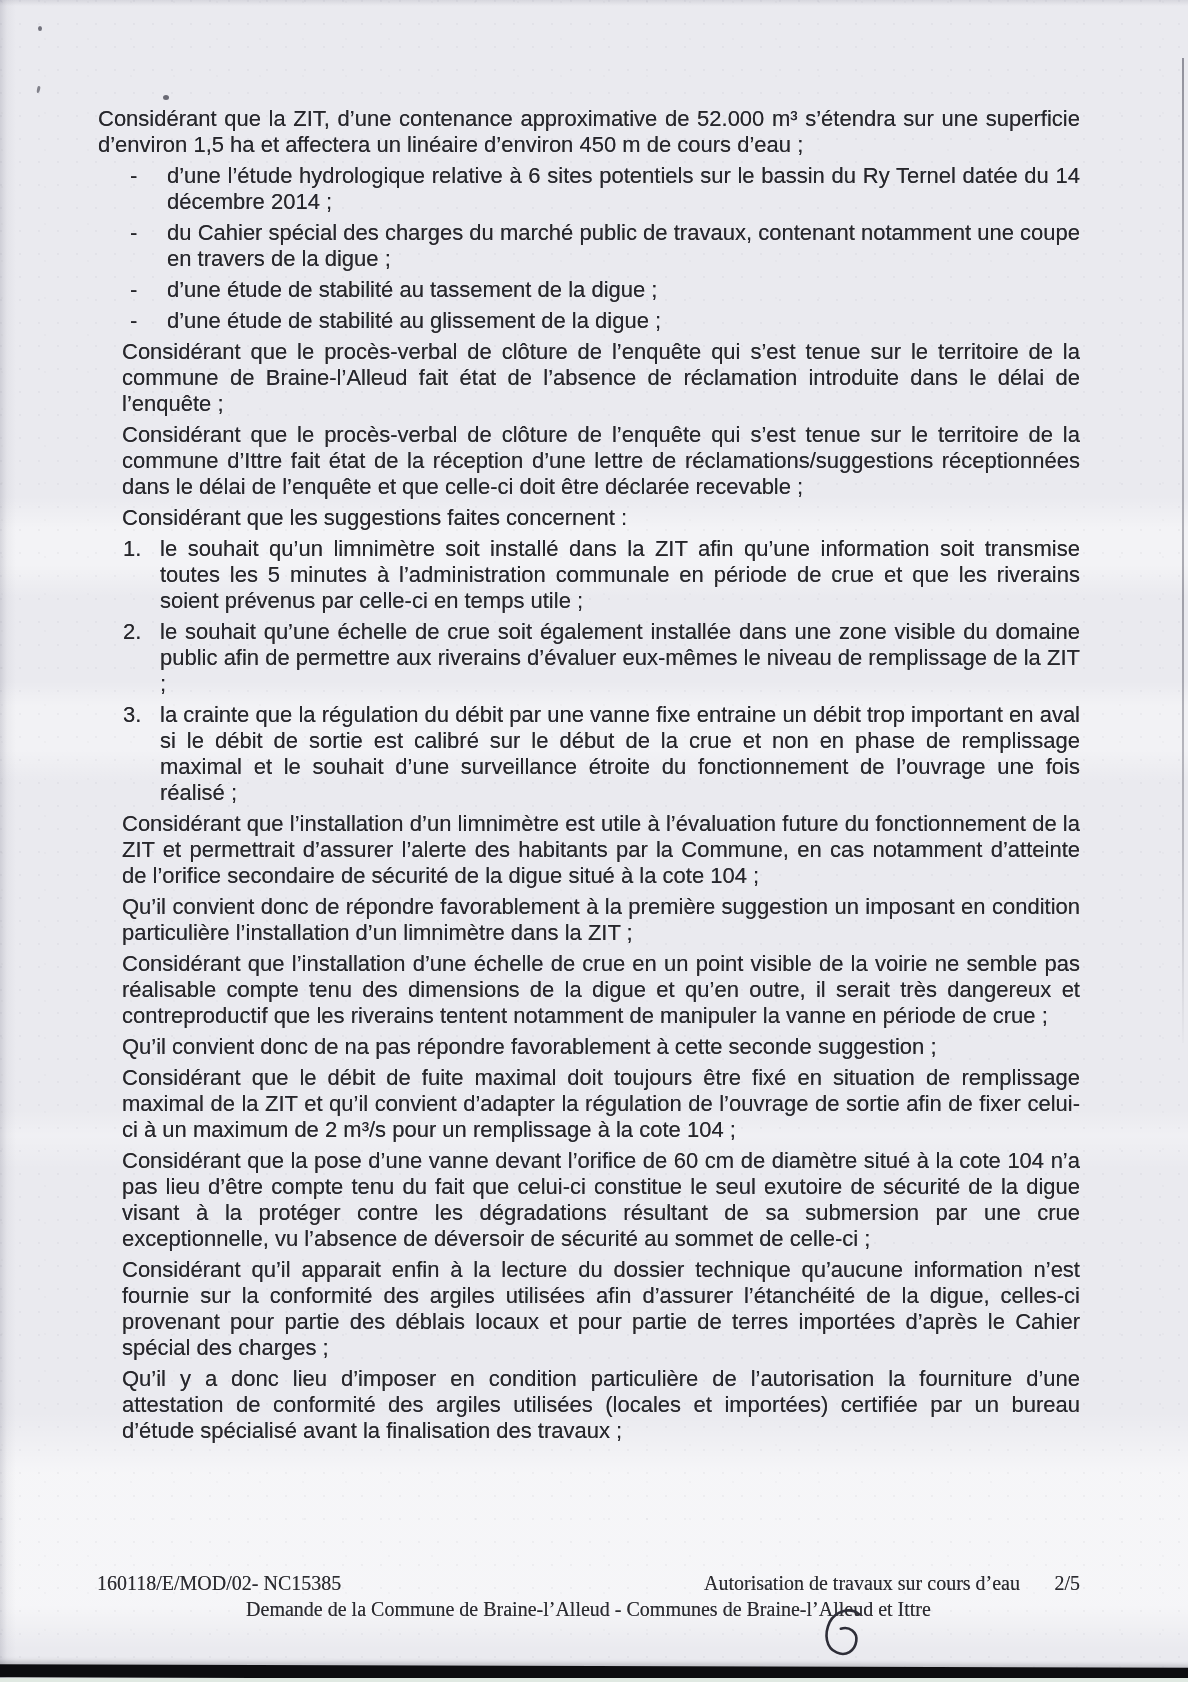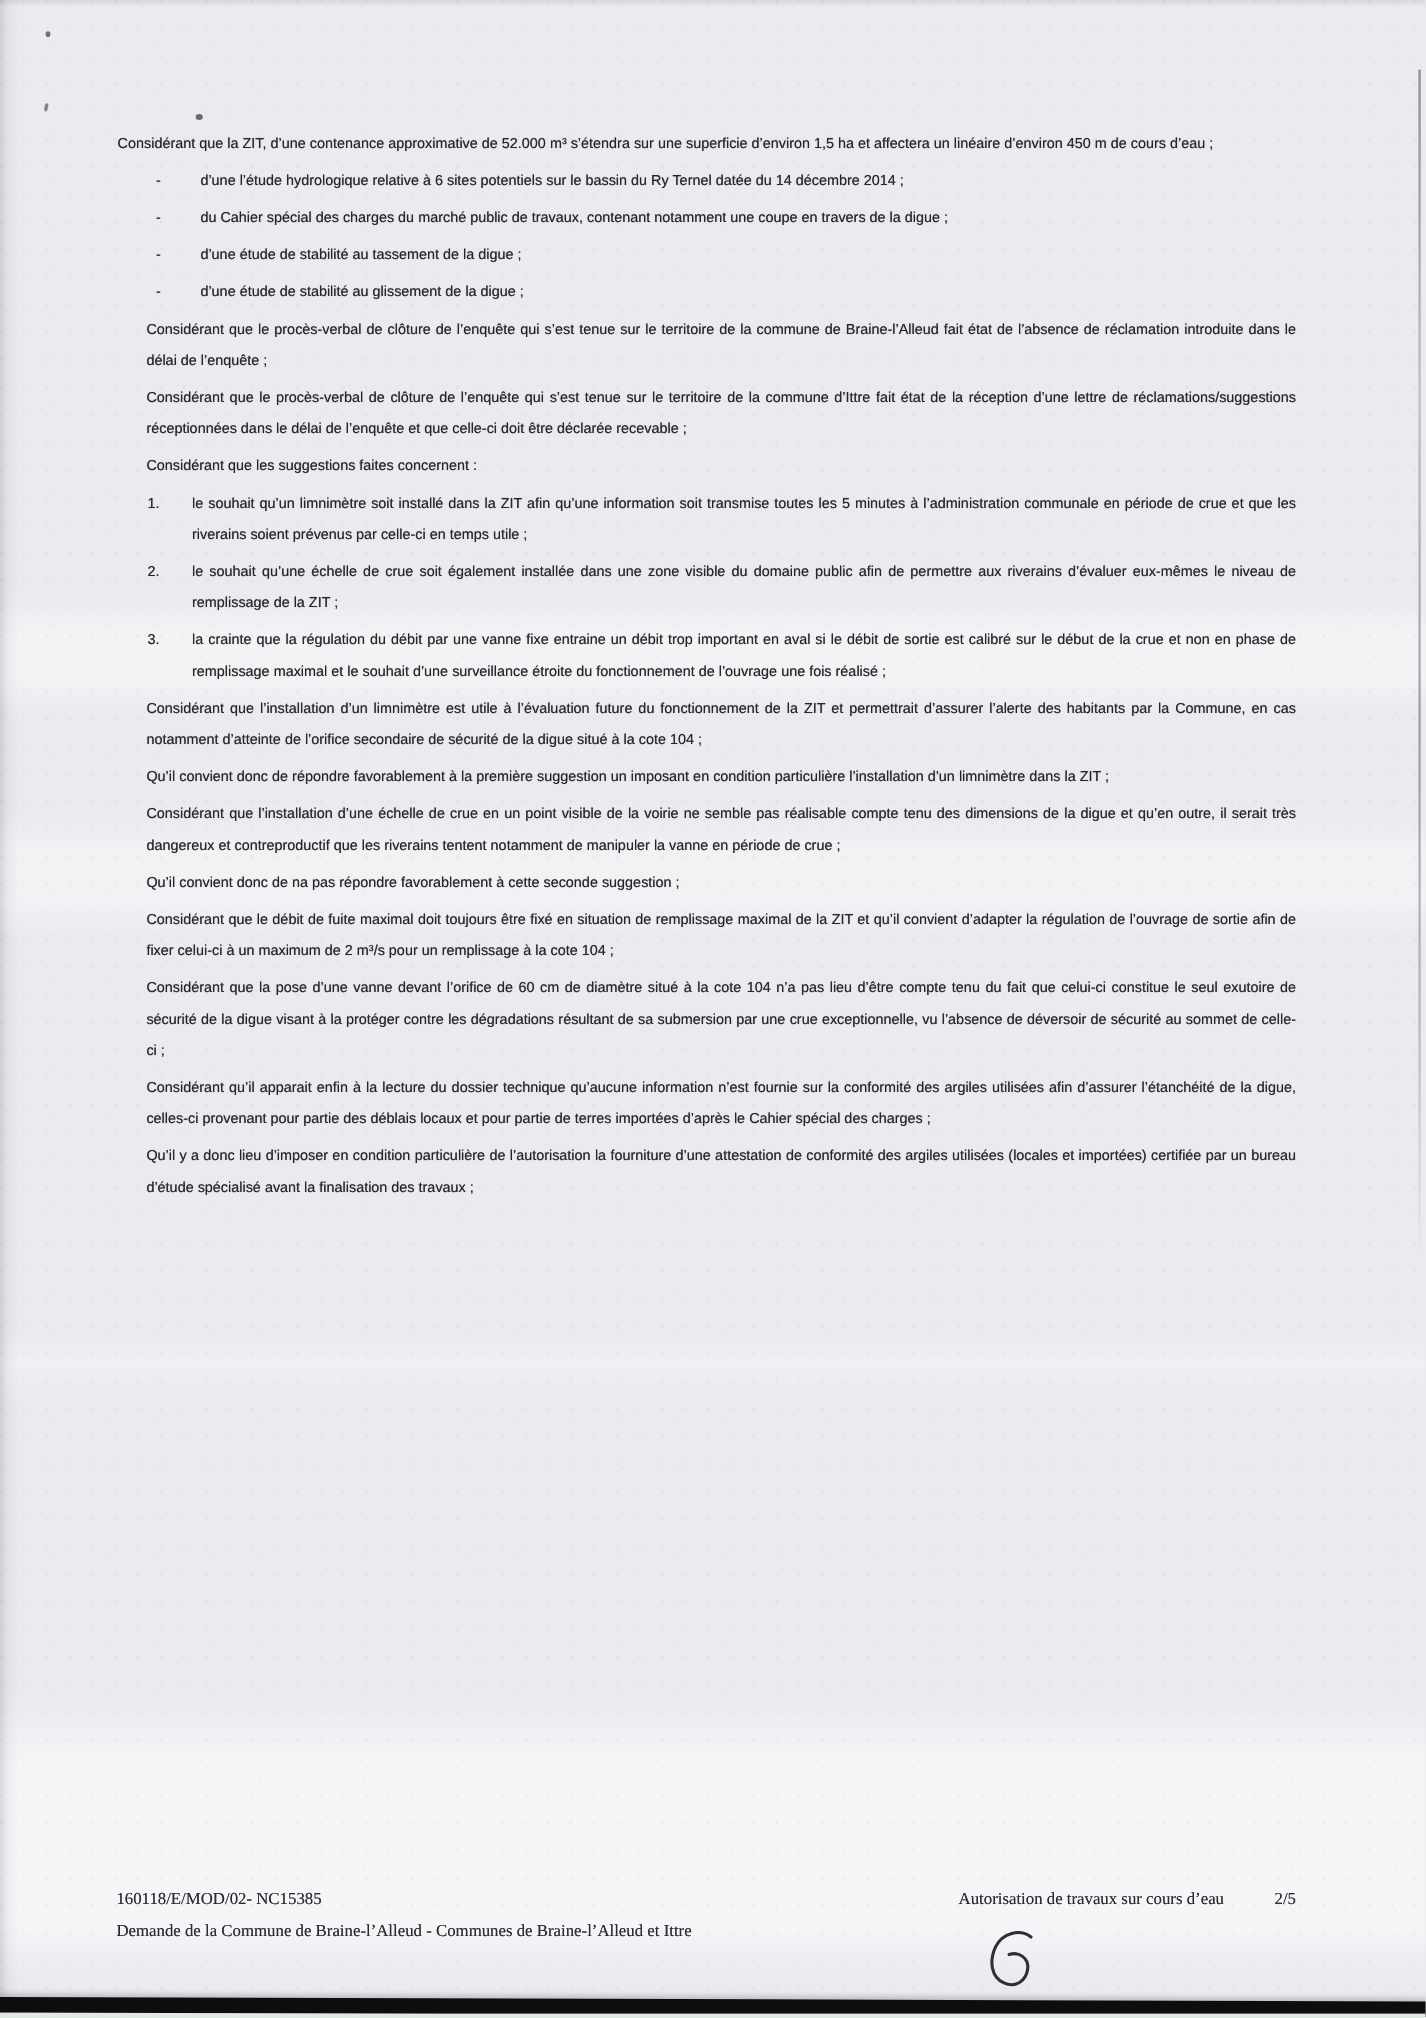--- a/index.html
+++ b/index.html
@@ -23,42 +23,42 @@
         rgba(255,255,255,0.40) 42%, rgba(255,255,255,0.40) 44.5%,
         rgba(255,255,255,0) 46.5%, rgba(255,255,255,0) 66%,
         rgba(255,255,255,0.30) 67.5%, rgba(255,255,255,0) 69.5%,
         rgba(255,255,255,0) 84%,
         rgba(255,255,255,0.55) 87.5%, rgba(255,255,255,0.55) 95.5%,
         rgba(255,255,255,0) 98%);
     background-size: 19px 23px, 43px 37px, 100% 100%, 100% 100%, 100% 100%;
   }
   .doc-body{
     position:absolute;left:98px;top:106px;width:982px;
-    font-size:12px;line-height:26px;color:#26262b;
+    font-size:22px;line-height:26px;color:#26262b;
     text-shadow:0 0 0.6px rgba(38,38,43,0.65);
   }
   .para{margin:0 0 5px 0;text-align:justify;}
   .para.ind{margin-left:24px;}
   .li{display:flex;margin:2px 0 5px 30px;}
   .li.dash{margin-left:30px;}
   .li.num{margin-left:25px;}
   .li .marker{flex:none;width:37px;}
   .li.dash .marker{padding-left:2px;}
   .li .li-text{flex:1;text-align:justify;}
   .footer{
     position:absolute;left:97px;top:1572px;width:983px;
     font-family:"Liberation Serif","DejaVu Serif",serif;
-    font-size:14px;color:#2b2b30;line-height:23px;
+    font-size:20px;color:#2b2b30;line-height:23px;
     text-shadow:0 0 0.5px rgba(43,43,48,0.6);
   }
   .footer-row{display:flex;align-items:baseline;}
   .f-ref{flex:none;width:330px;}
   .f-title{flex:1;text-align:right;}
   .f-page{flex:none;width:60px;text-align:right;}
-  .f-sub{margin-top:3px;}
+  .f-sub{text-align:center;margin-top:3px;}
   .handwritten{position:absolute;left:820px;top:1606px;transform:rotate(8deg);}
   .scan-line-right{
     position:absolute;left:1182px;top:58px;width:2px;height:985px;pointer-events:none;
     background:linear-gradient(180deg,
       rgba(70,70,85,0.55) 0%, rgba(70,70,85,0.25) 28%,
       rgba(70,70,85,0.45) 55%, rgba(70,70,85,0.30) 80%, rgba(70,70,85,0.02) 100%);
   }
   .speck{position:absolute;background:#4a4a55;border-radius:50%;pointer-events:none;}
   .speck.s1{left:38px;top:26px;width:4px;height:5px;opacity:0.75;}
   .speck.s2{left:37px;top:86px;width:3px;height:7px;opacity:0.65;border-radius:40% 40% 60% 60%;transform:rotate(12deg);}

